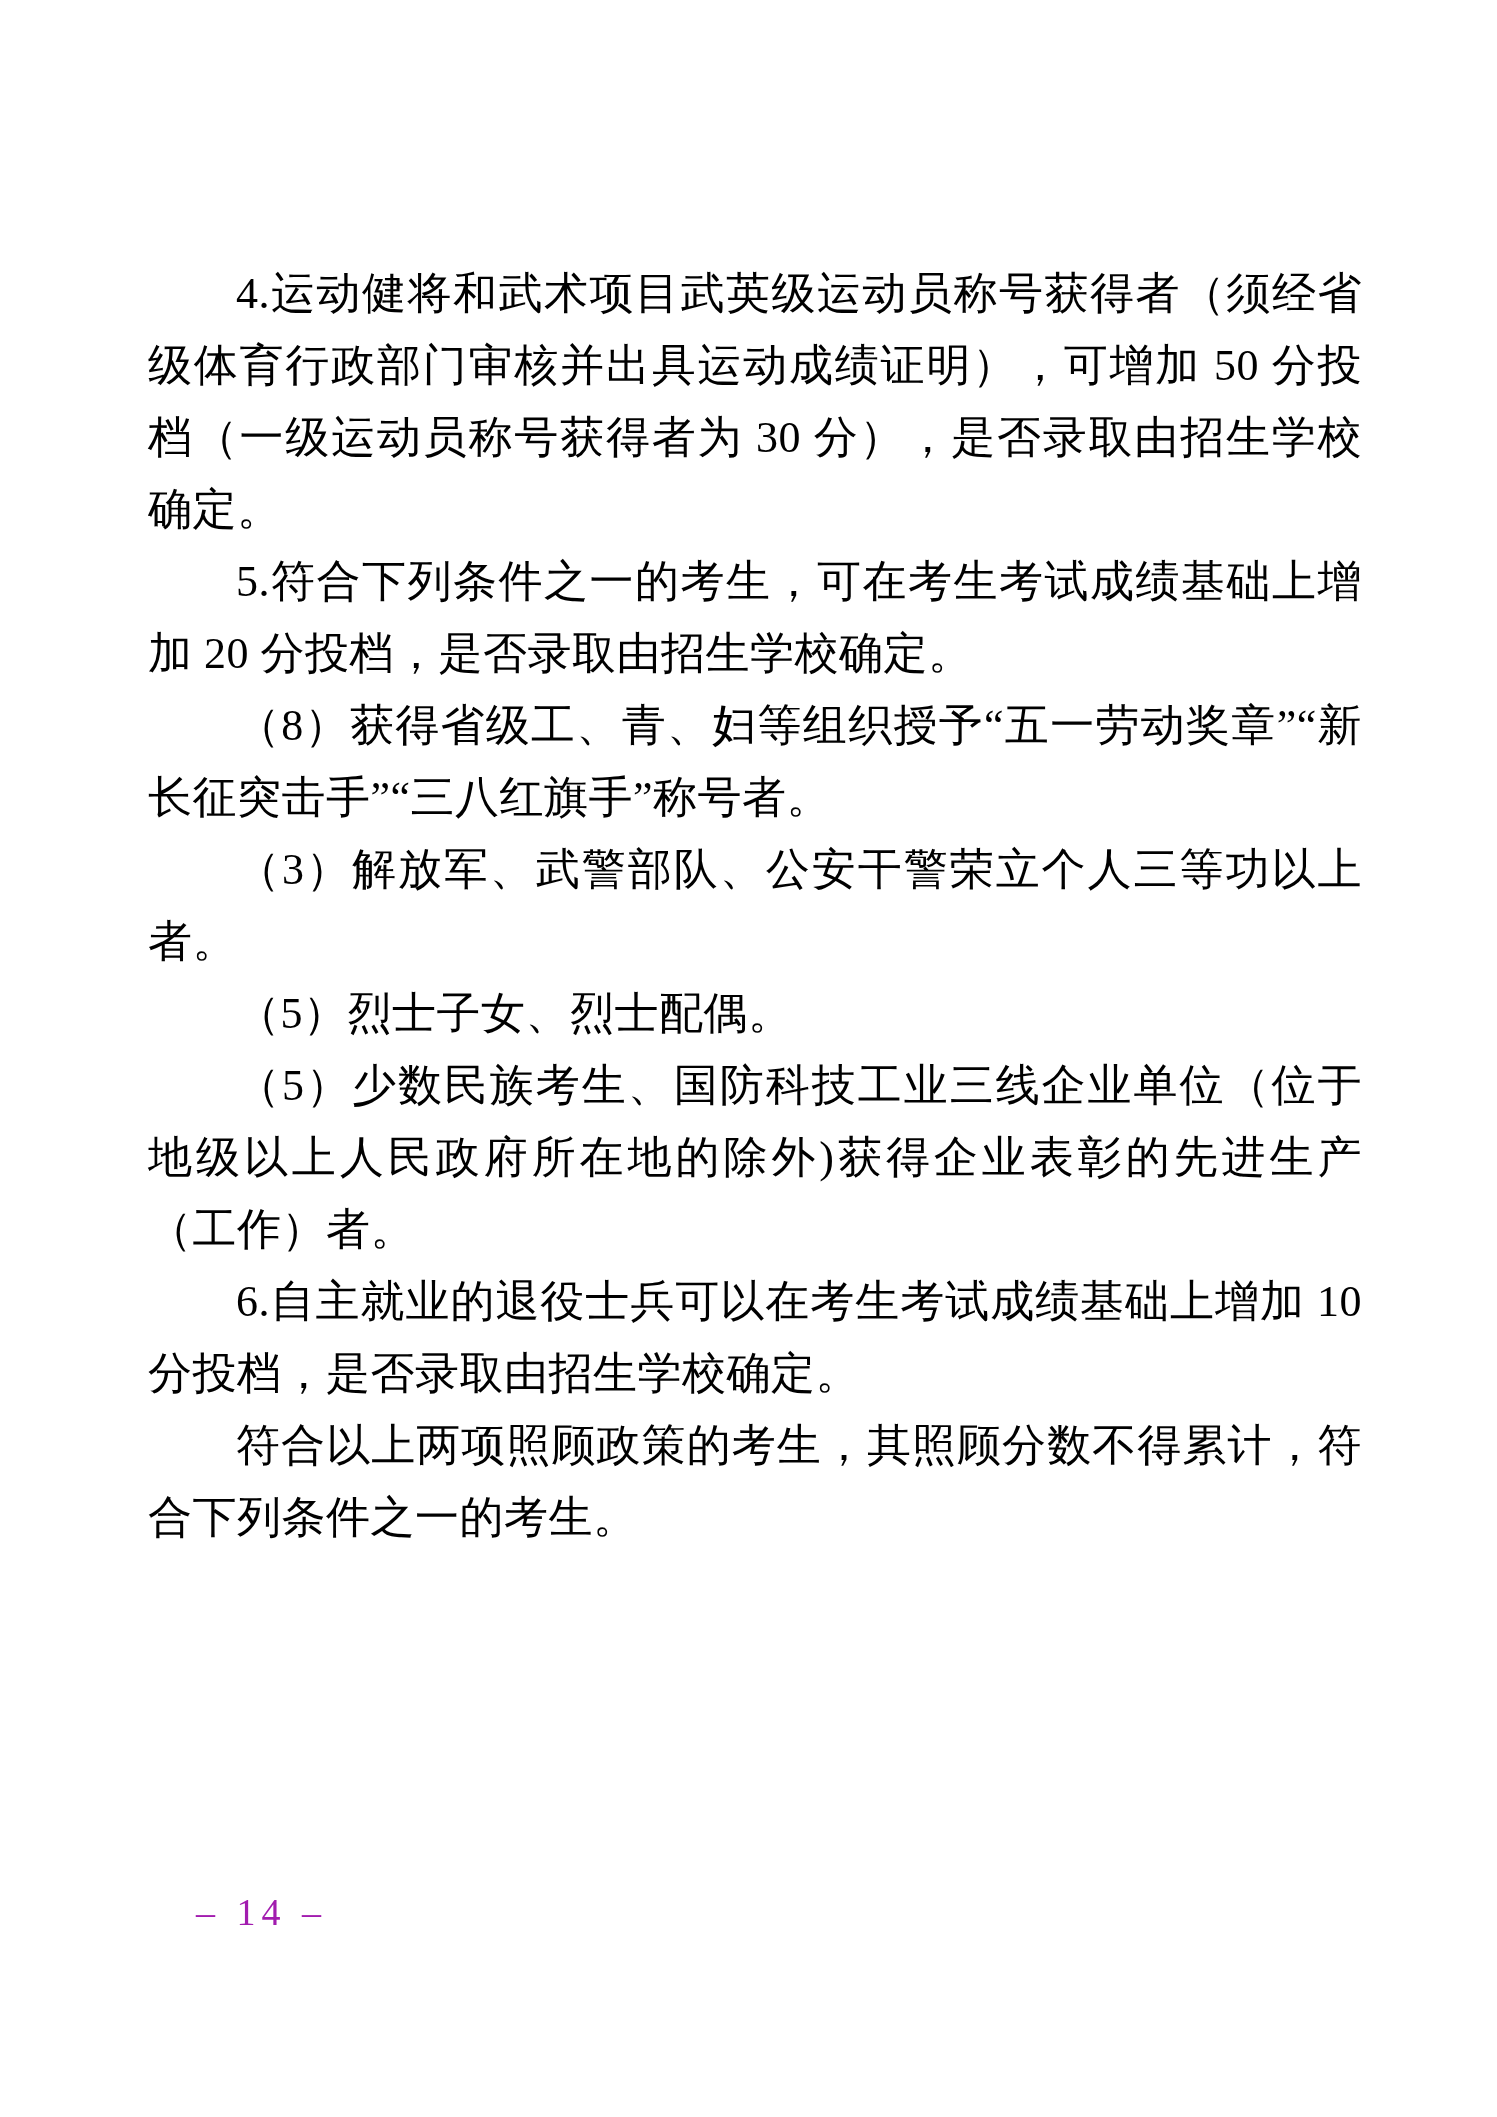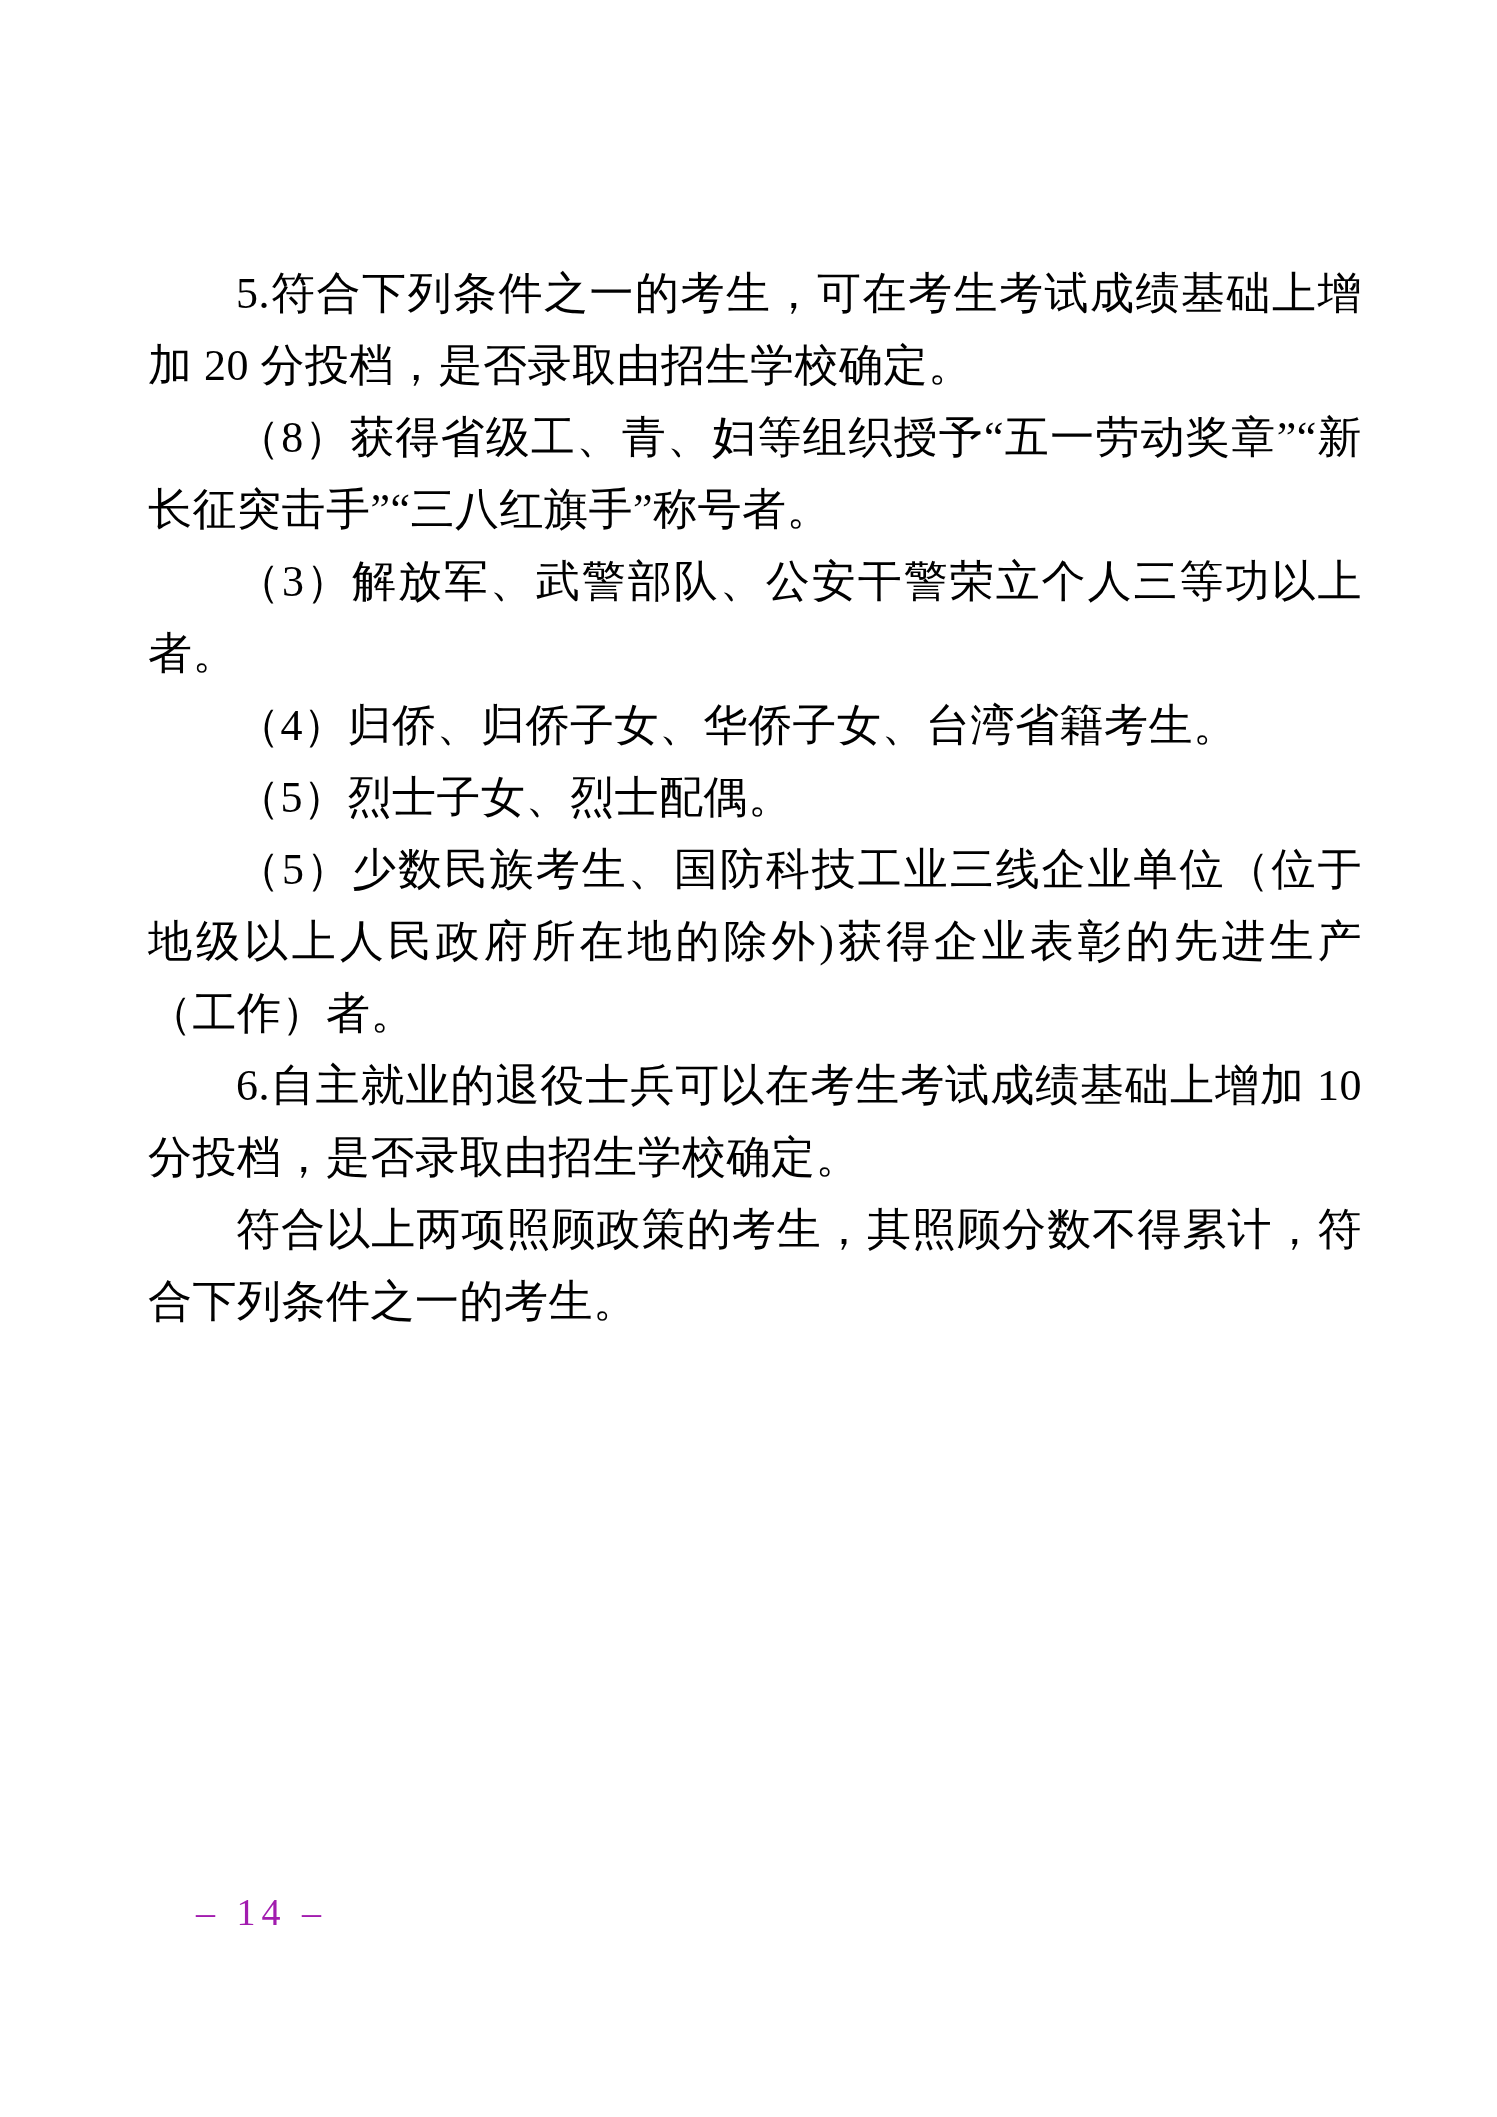--- a/index.html
+++ b/index.html
@@ -41,24 +41,24 @@
     line-height: 48px;
     letter-spacing: 6px;
     color: #a21caf;
   }
 </style>
 </head>
 <body>
 
 <div class="page">
   <main class="content">
+    <p>4.运动健将和武术项目武英级运动员称号获得者（须经省级体育行政部门审核并出具运动成绩证明），可增加 50 分投档（一级运动员称号获得者为 30 分），是否录取由招生学校确定。</p>
     <p>5.符合下列条件之一的考生，可在考生考试成绩基础上增加 20 分投档，是否录取由招生学校确定。</p>
     <p>（8）获得省级工、青、妇等组织授予“五一劳动奖章”“新长征突击手”“三八红旗手”称号者。</p>
     <p>（3）解放军、武警部队、公安干警荣立个人三等功以上者。</p>
-    <p>（4）归侨、归侨子女、华侨子女、台湾省籍考生。</p>
     <p>（5）烈士子女、烈士配偶。</p>
     <p>（5）少数民族考生、国防科技工业三线企业单位（位于地级以上人民政府所在地的除外)获得企业表彰的先进生产（工作）者。</p>
     <p>6.自主就业的退役士兵可以在考生考试成绩基础上增加 10 分投档，是否录取由招生学校确定。</p>
     <p>符合以上两项照顾政策的考生，其照顾分数不得累计，符合下列条件之一的考生。</p>
   </main>
 
   <footer class="page-footer">
     <span>– 14 –</span>
   </footer>
 </div>

